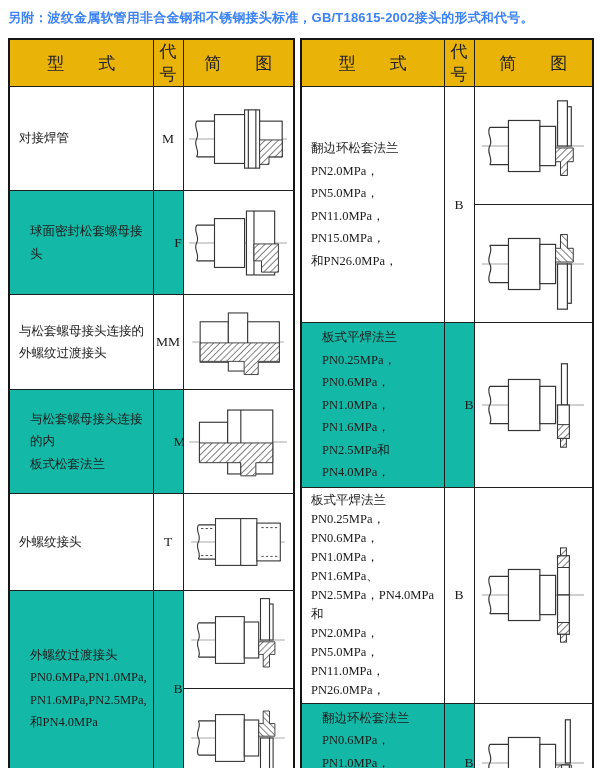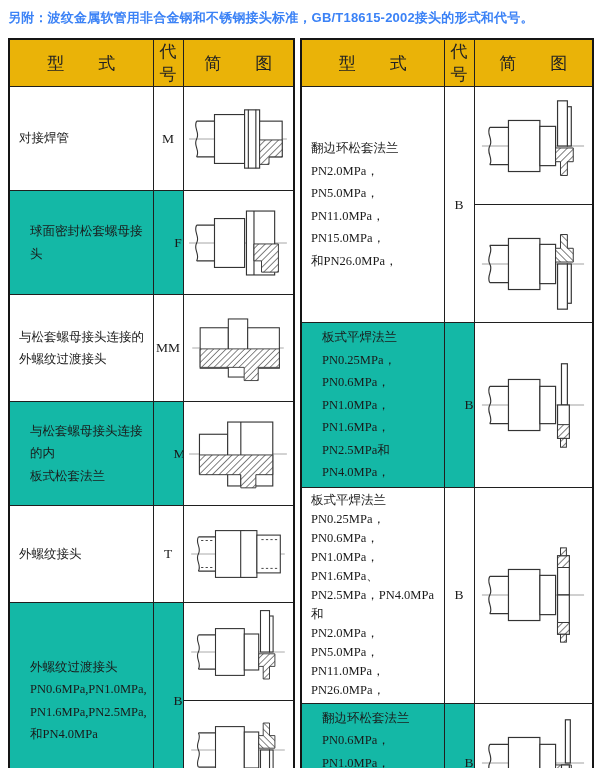--- a/index.html
+++ b/index.html
@@ -15,21 +15,21 @@
   th,td{border:1px solid #1f1f1f;padding:0;overflow:hidden;}
   th{background:#eab308;height:24px;font-weight:normal;font-size:17px;
      color:#222;text-align:center;}
   td.type{font-size:12.5px;line-height:1.8;padding:3px 4px 3px 9px;
           vertical-align:middle;white-space:pre-line;text-align:left;}
   td.tight{line-height:1.52;}
   td.code{font-size:13.5px;text-align:center;vertical-align:middle;}
   td.hl{background:#14b8a6;padding-left:20px;}
   td.diag{text-align:center;vertical-align:middle;background:#fff;}
   svg.dg{display:block;margin:0 auto;}
-  .h95{height:107px}.h97{height:97px}.h98{height:98px}.h99{height:99px}
+  .h95{height:95px}.h97{height:97px}.h98{height:98px}.h99{height:99px}
   .h104{height:104px}.h115{height:115px}.h117{height:117px}.h118{height:118px}
   .body{fill:#fff;stroke:#333;stroke-width:1.2;}
   .ln{stroke:#333;stroke-width:1.2;fill:none;}
   .cl{stroke:#888;stroke-width:0.8;}
   .ht{fill:url(#hatch);stroke:#333;stroke-width:1;}
   .dash{stroke:#333;stroke-width:1;stroke-dasharray:2.5,2.5;fill:none;}
   #defs-holder{position:absolute;width:0;height:0;overflow:hidden;}
 </style>
 </head>
 <body>

